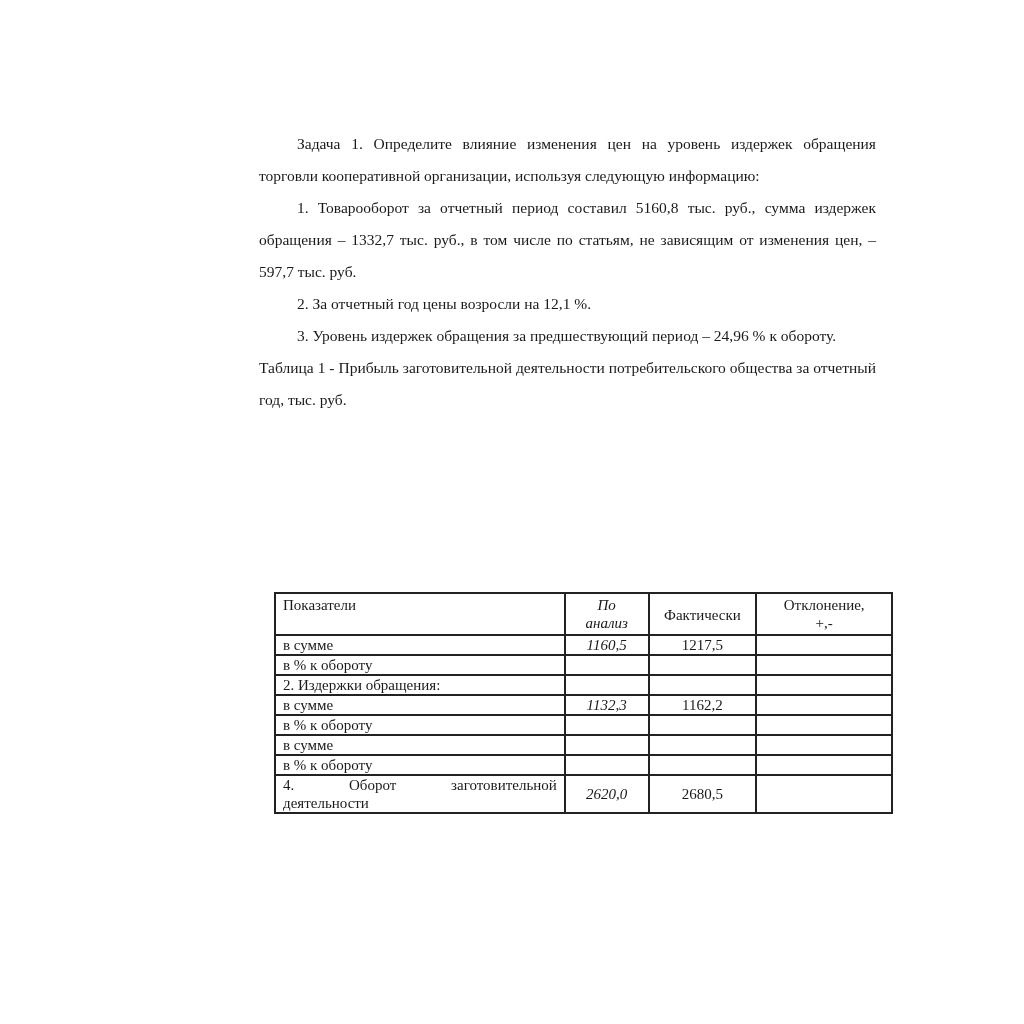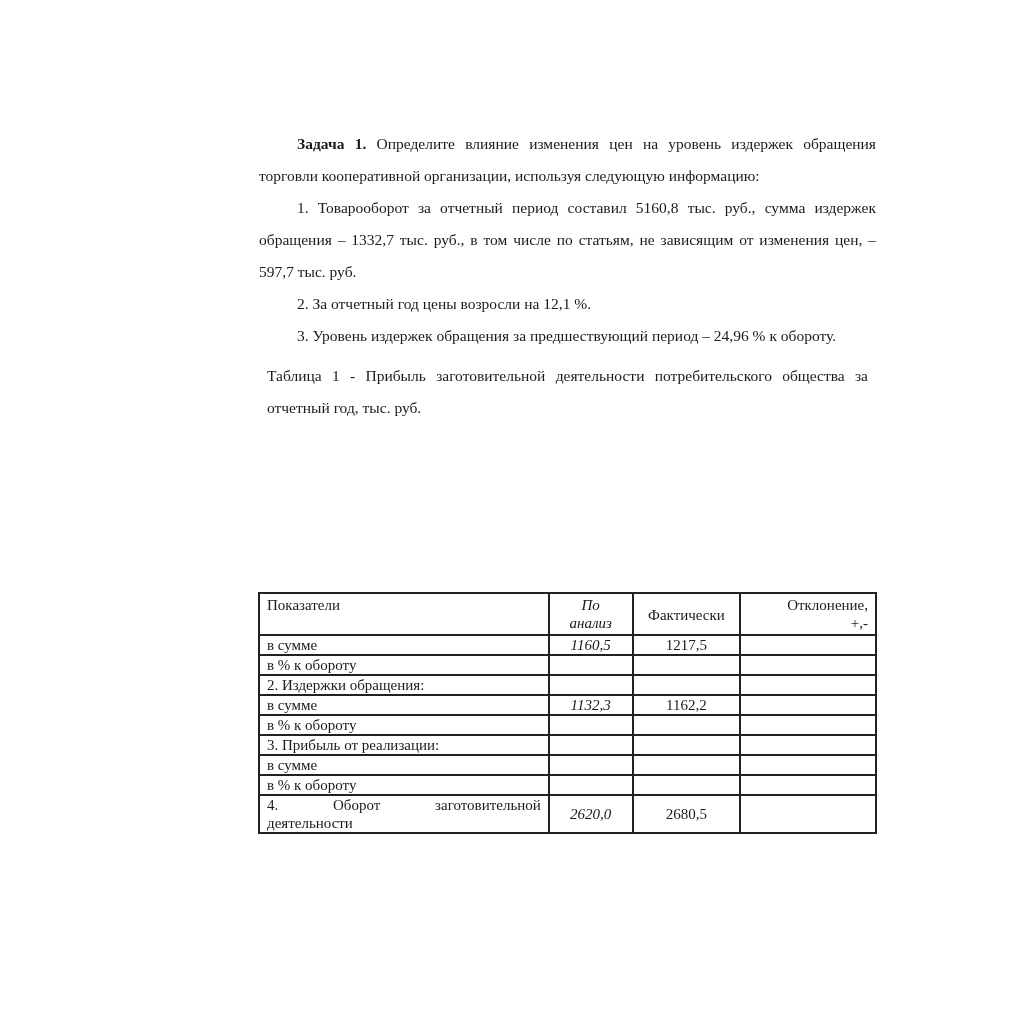--- a/index.html
+++ b/index.html
@@ -25,48 +25,48 @@
     font-size: 15.5px;
     line-height: 32px;
     margin: 0;
     text-align: justify;
     text-align-last: left;
   }
   .indent {
     text-indent: 38px;
   }
   .bold {
-    font-weight: bold;
+    font-weight: normal;
   }
   .caption {
     font-size: 15.5px;
     line-height: 32px;
-    margin: 8px;
+    margin: 0;
     text-align: justify;
   }
   table.data {
     position: absolute;
-    left: 258px;
+    left: 274px;
     top: 592px;
     width: 619px;
     border-collapse: collapse;
     font-size: 15px;
     line-height: 18px;
     border-radius: 19px;
   }
   table.data td {
     border: 2px solid #222;
     padding: 0 7px;
     vertical-align: top;
     height: 18px;
   }
   table.data td.c1 { width: 275px; }
   table.data td.c2 { width: 68px; text-align: center; font-style: italic; }
   table.data td.c3 { width: 92px; text-align: center; }
-  table.data td.c4 { width: 120px; text-align: right; }
+  table.data td.c4 { width: 120px; text-align: center; }
   table.data tr.head td { height: 38px; padding-top: 2px; }
   table.data tr.head td.mid { vertical-align: middle; }
   table.data tr.last td { height: 35px; }
   table.data tr.last td.num { vertical-align: middle; }
   .spread {
     display: flex;
     justify-content: space-between;
   }
 </style>
 </head>
@@ -120,26 +120,20 @@
     <td class="c3">1162,2</td>
     <td class="c4"></td>
   </tr>
   <tr>
     <td class="c1">в % к обороту</td>
     <td class="c2"></td>
     <td class="c3"></td>
     <td class="c4"></td>
   </tr>
   <tr>
-    <td class="c1">3. Прибыль от реализации:</td>
-    <td class="c2"></td>
-    <td class="c3"></td>
-    <td class="c4"></td>
-  </tr>
-  <tr>
     <td class="c1">в сумме</td>
     <td class="c2"></td>
     <td class="c3"></td>
     <td class="c4"></td>
   </tr>
   <tr>
     <td class="c1">в % к обороту</td>
     <td class="c2"></td>
     <td class="c3"></td>
     <td class="c4"></td>

